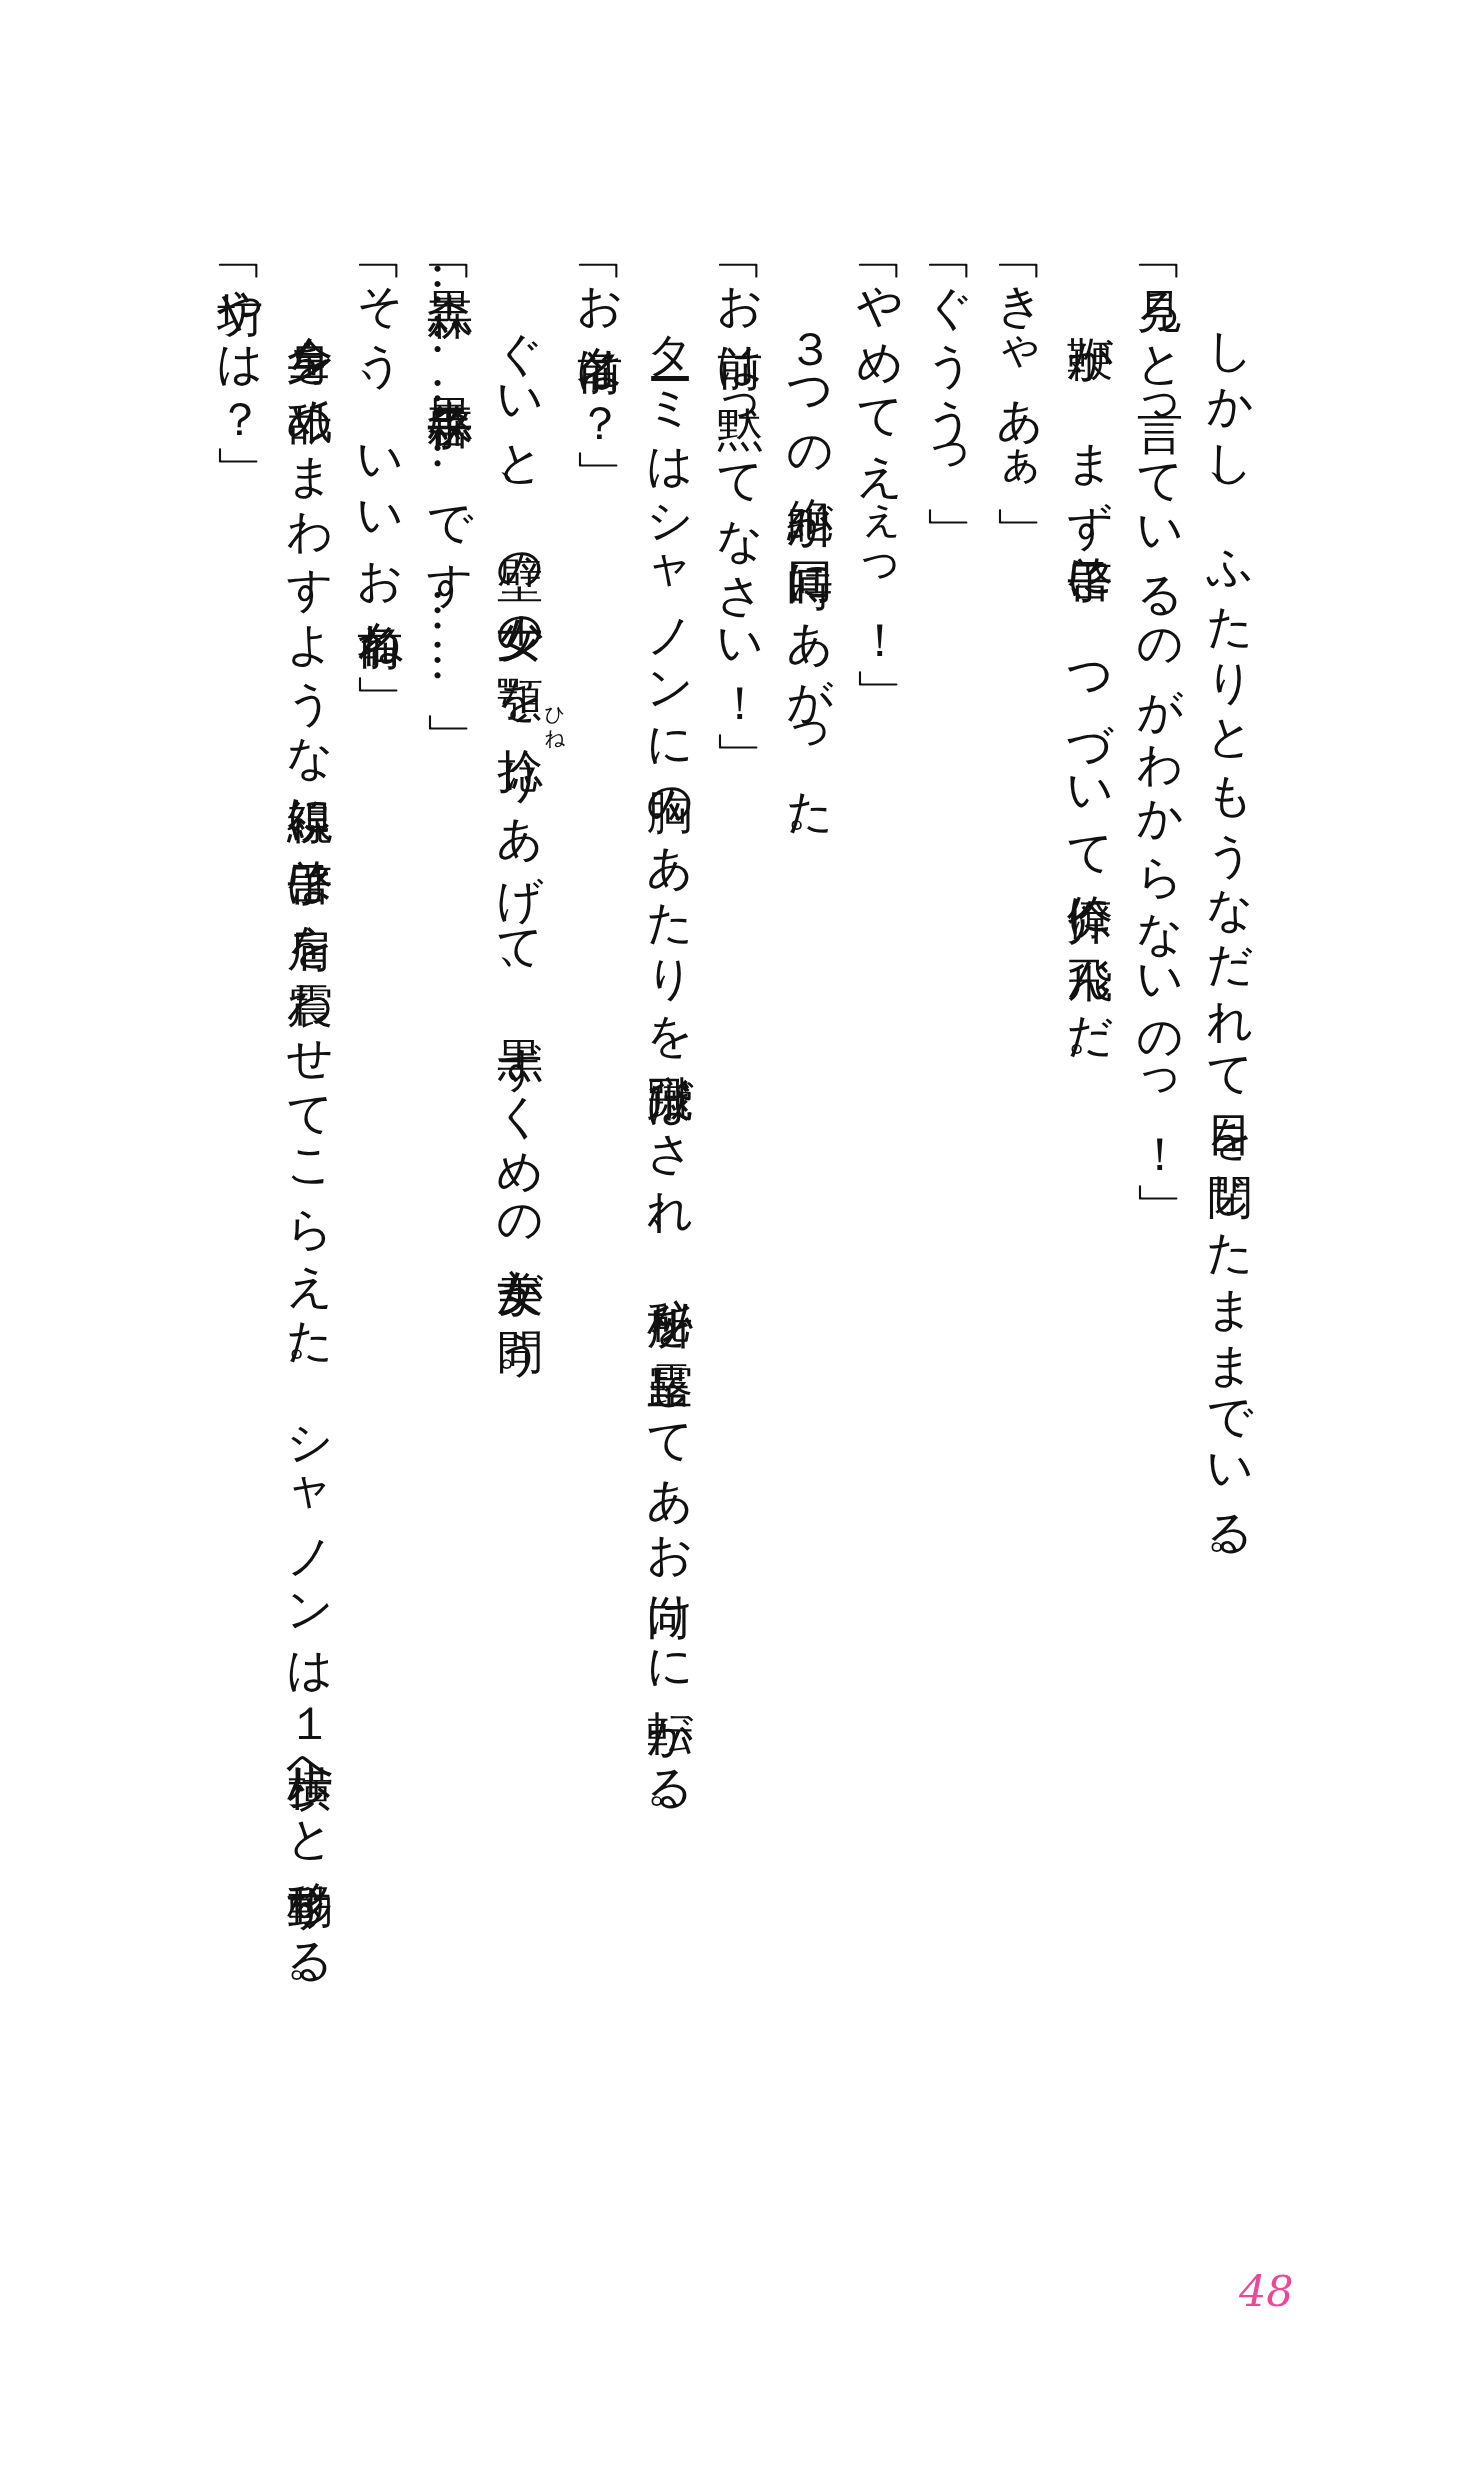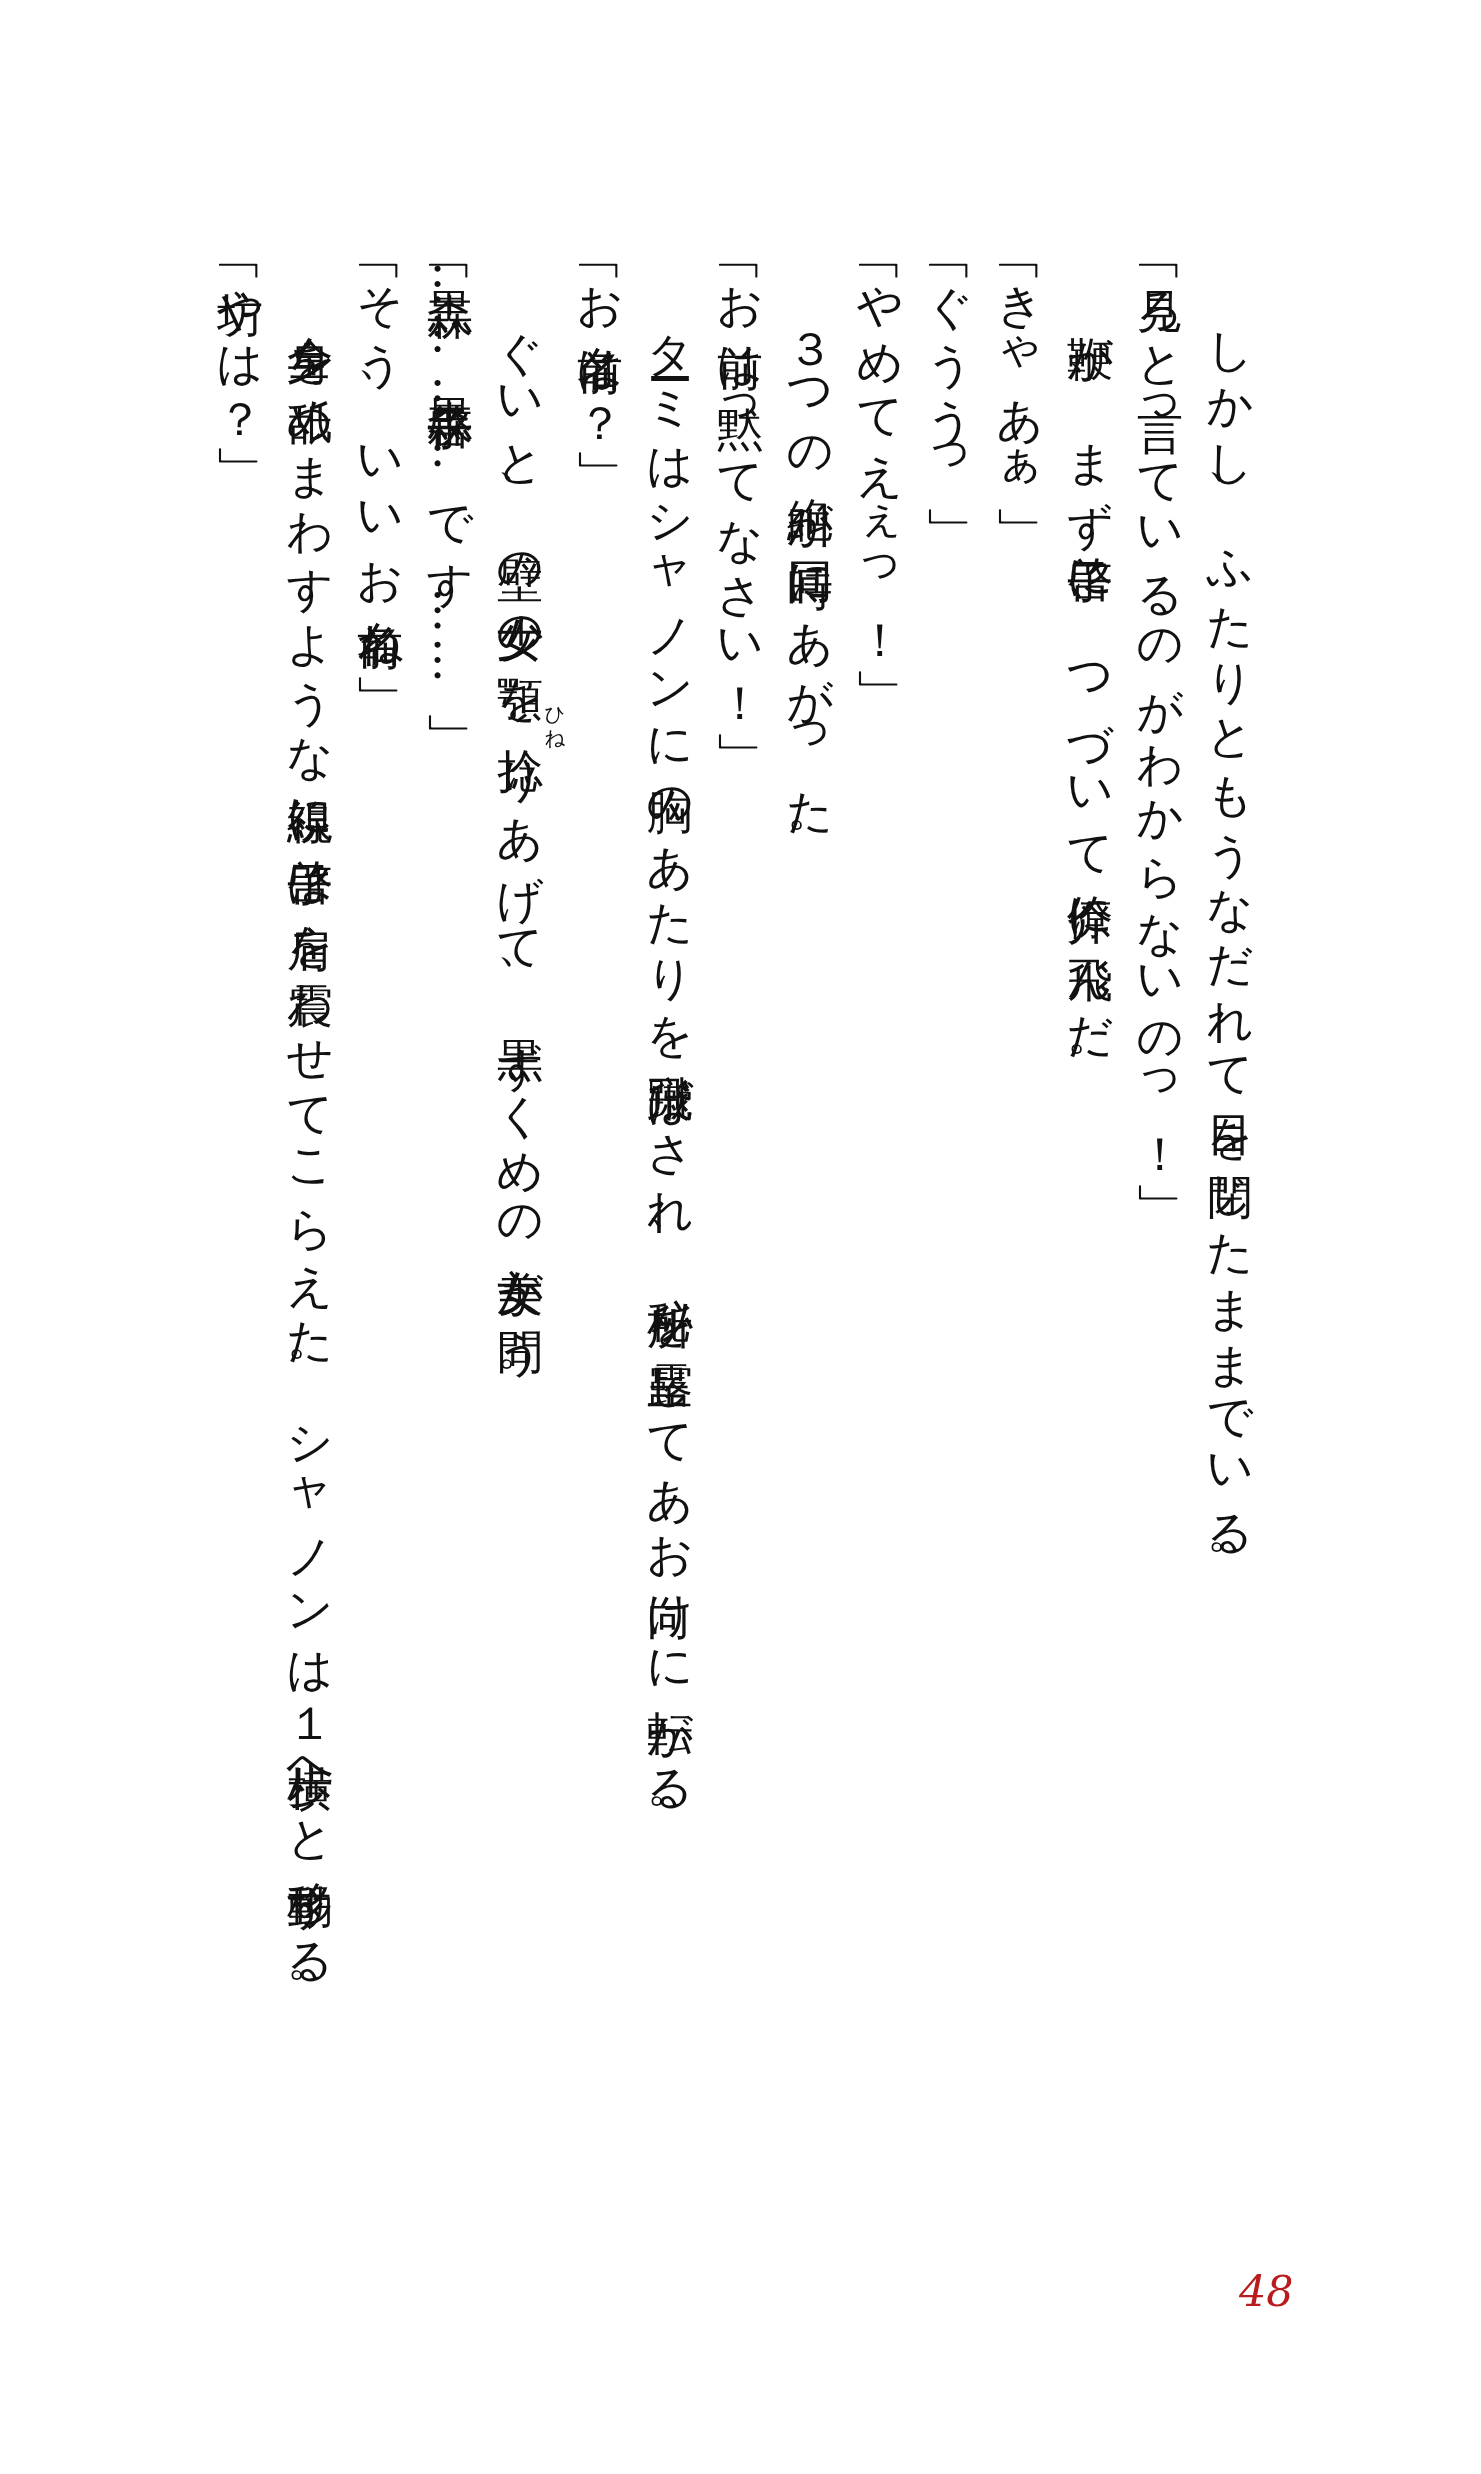--- a/index.html
+++ b/index.html
@@ -45,21 +45,21 @@
     letter-spacing: 0;
     line-height: 1;
   }
   .page-number {
     position: absolute;
     left: 1239px;
     top: 2266px;
     font-size: 43px;
     font-style: italic;
     font-family: "DejaVu Serif", "Liberation Serif", serif;
-    color: #b91c1c;
+    color: #ec4899;
   }
 </style>
 </head>
 <body>
 
 <div class="page">
   <div class="text-body">
       <p class="indent">しかし、ふたりともうなだれて目を閉じたままでいる。</p>
       <p>「見ろと言っているのがわからないのっ！」</p>
       <p class="indent">鞭が、まず啓子に、つづいて僚介に飛んだ。</p>

